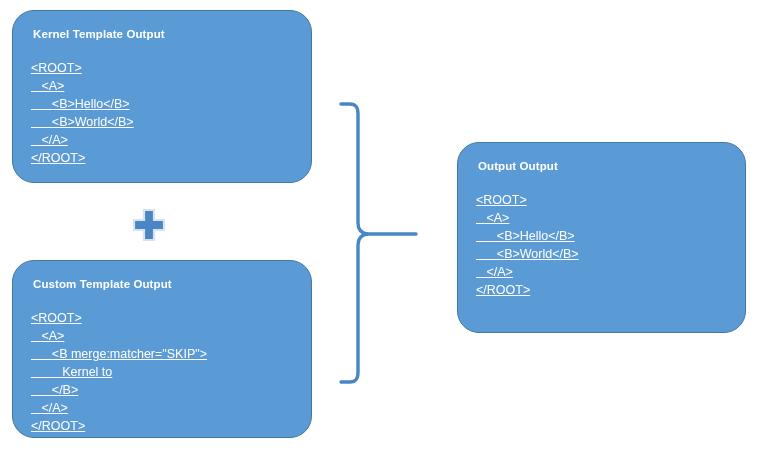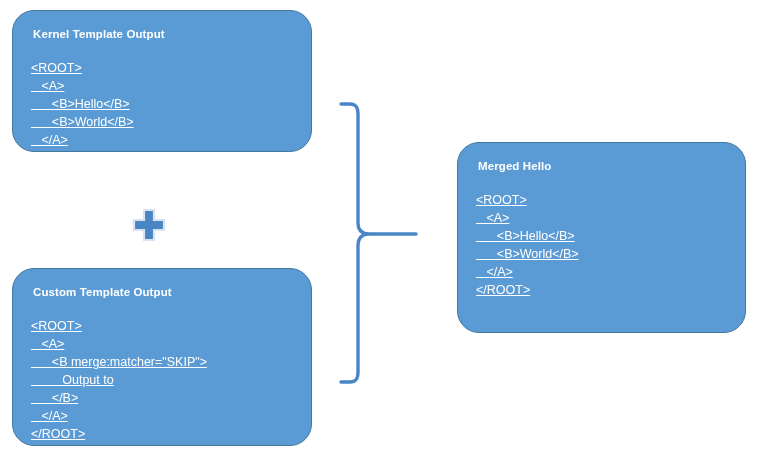--- a/index.html
+++ b/index.html
@@ -43,22 +43,22 @@
   }
   .code-line {
     font-size: 12.5px;
     line-height: 18px;
     color: #ffffff;
     white-space: pre;
     margin: 0;
   }
 
   
-  #panel-kernel  { left: 12px;  top: 10px;  width: 300px; height: 142px; }
-  #panel-custom  { left: 12px;  top: 268px; width: 300px; height: 178px; }
+  #panel-kernel  { left: 12px;  top: 10px;  width: 300px; height: 173px; }
+  #panel-custom  { left: 12px;  top: 260px; width: 300px; height: 178px; }
   #panel-merged  { left: 457px; top: 142px; width: 289px; height: 191px; }
 
   
   #plus-sign {
     position: absolute;
     left: 132px;
     top: 208px;
     width: 34px;
     height: 34px;
   }
@@ -94,42 +94,42 @@
       <path d="M12 2 H22 V12 H32 V22 H22 V32 H12 V22 H2 V12 H12 Z" fill="#4A86C5" stroke="#D9E2F0" stroke-width="2.2" stroke-linejoin="miter"></path>
     </svg>
   </div>
 
   <div id="panel-custom" class="panel">
     <div class="panel-title">Custom Template Output</div>
     <div class="code-block">
       <div class="code-line">&lt;ROOT&gt;</div>
       <div class="code-line">   &lt;A&gt;</div>
       <div class="code-line">      &lt;B merge:matcher="SKIP"&gt;</div>
-      <div class="code-line">         Output to</div>
+      <div class="code-line">         Kernel to</div>
       <div class="code-line">      &lt;/B&gt;</div>
       <div class="code-line">   &lt;/A&gt;</div>
       <div class="code-line">&lt;/ROOT&gt;</div>
     </div>
   </div>
 
   <div id="brace-connector">
     <svg width="90" height="294" viewBox="0 0 90 294" aria-hidden="true">
       <g fill="none" stroke="#4A86C5" stroke-width="3.4" stroke-linecap="round" stroke-linejoin="round">
 
         <path d="M5 8 H14 C20 8 22 11 22 18 V127 C22 133 25 137 31 138"></path>
 
         <path d="M5 286 H14 C20 286 22 283 22 276 V149 C22 143 25 139 31 138"></path>
 
         <path d="M31 138 H80"></path>
       </g>
     </svg>
   </div>
 
   <div id="panel-merged" class="panel">
-    <div class="panel-title">Merged Hello</div>
+    <div class="panel-title">Output Output</div>
     <div class="code-block">
       <div class="code-line">&lt;ROOT&gt;</div>
       <div class="code-line">   &lt;A&gt;</div>
       <div class="code-line">      &lt;B&gt;Hello&lt;/B&gt;</div>
       <div class="code-line">      &lt;B&gt;World&lt;/B&gt;</div>
       <div class="code-line">   &lt;/A&gt;</div>
       <div class="code-line">&lt;/ROOT&gt;</div>
     </div>
   </div>
 

